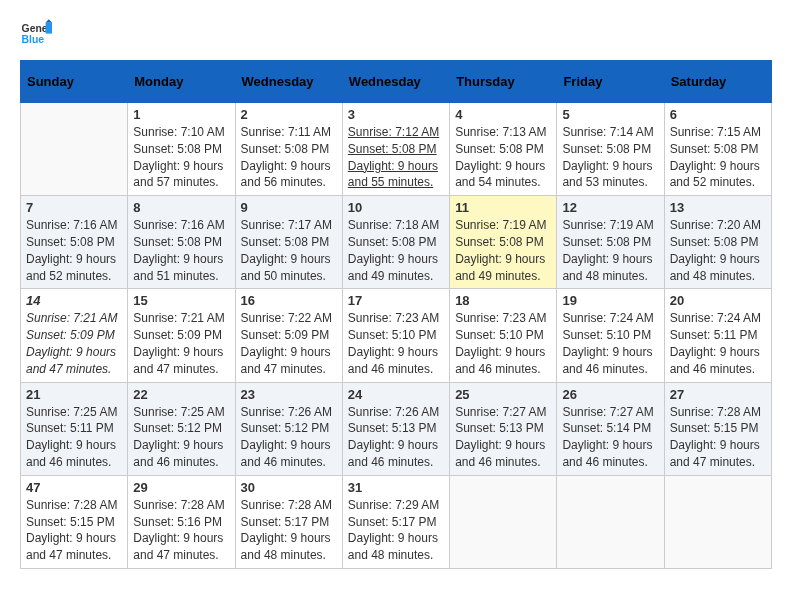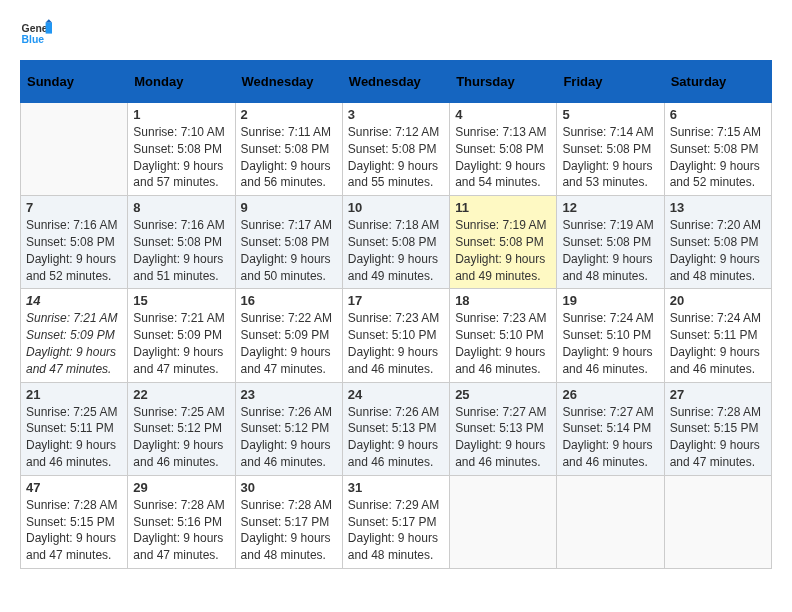--- a/index.html
+++ b/index.html
@@ -128,21 +128,21 @@
           </td>
           <td style="background: rgb(255, 255, 255);">
             <span class="day-num">2</span>
             <div class="cell-info" style="white-space: pre-wrap;">Sunrise: 7:11 AM
 Sunset: 5:08 PM
 Daylight: 9 hours
 and 56 minutes.</div>
           </td>
           <td style="background: rgb(255, 255, 255);">
             <span class="day-num">3</span>
-            <div class="cell-info" style="white-space: pre-wrap;">Sunrise: 7:12 AM
+            <div class="cell-info" style="white-space: pre-wrap; text-decoration: underline;">Sunrise: 7:12 AM
 Sunset: 5:08 PM
 Daylight: 9 hours
 and 55 minutes.</div>
           </td>
           <td style="background: rgb(255, 255, 255);">
             <span class="day-num">4</span>
             <div class="cell-info" style="white-space: pre-wrap;">Sunrise: 7:13 AM
 Sunset: 5:08 PM
 Daylight: 9 hours
 and 54 minutes.</div>

